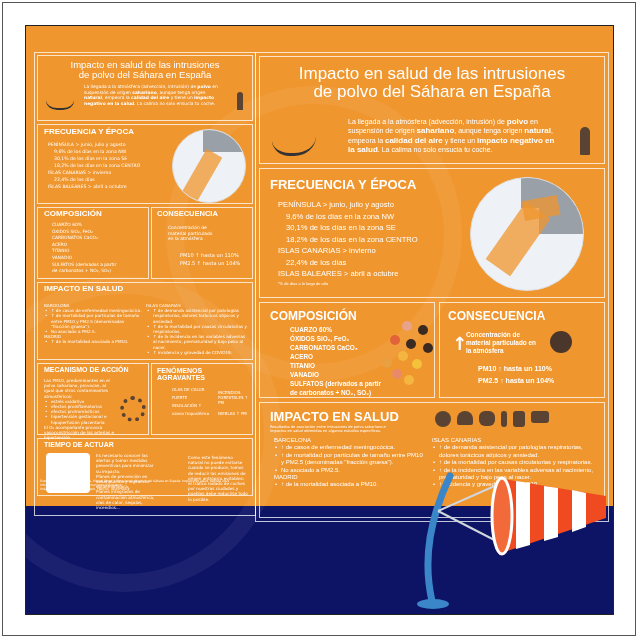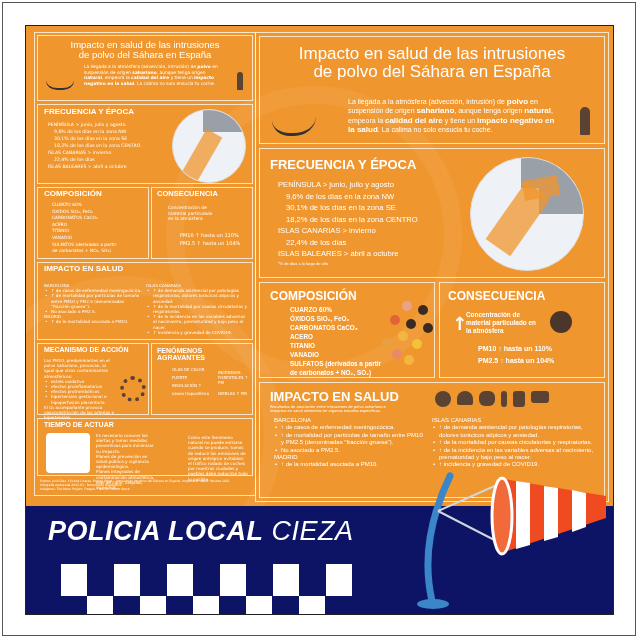--- a/index.html
+++ b/index.html
@@ -4,21 +4,21 @@
 <style>
   html,body{margin:0;padding:0;background:#fff;}
   body{width:640px;height:640px;position:relative;overflow:hidden;font-family:"DejaVu Sans",sans-serif;}
   .frame{position:absolute;left:2px;top:2px;width:634px;height:634px;border:1px solid #555;box-sizing:border-box;background:#fff;}
   .panel{position:absolute;left:25px;top:25px;width:589px;height:590px;background:#0d1466;border:1px solid #222;box-sizing:border-box;overflow:hidden;}
   .orange{position:absolute;left:0;top:0;width:589px;height:480px;background:#f0962e;}
   
   .wm{position:absolute;border-radius:50%;border:18px solid rgba(255,255,255,0.06);}
   
   .left{position:absolute;left:8px;top:6px;width:222px;height:470px;color:#fff;font-size:5px;line-height:6px;}
-  .box{position:absolute;border:1px solid rgba(255,255,255,0.75);box-sizing:border-box;}
+  .box{position:absolute;border:1px solid rgba(255,255,255,0.75);box-sizing:border-box;margin-top:20px;}
   .t-title{font-family:"Liberation Sans",sans-serif;color:#fff;text-align:center;}
   .sec-h{font-family:"Liberation Sans",sans-serif;font-weight:bold;color:#fff;}
   .small{font-size:4.5px;line-height:5.6px;}
   .right{position:absolute;left:229px;top:6px;width:354px;height:470px;color:#fff;}
   .globe{position:absolute;border-radius:50%;background:#eef2f6;overflow:hidden;border:1px solid #ddd;}
   .globe .land{position:absolute;background:#9aa0a8;}
   .globe .dust{position:absolute;background:rgba(240,150,46,0.75);}
   .dot{position:absolute;border-radius:50%;}
   .ico{display:inline-block;background:#5a4332;border-radius:3px;}
   .navy{position:absolute;left:0;top:480px;width:589px;height:110px;background:#0d1466;}
@@ -263,38 +263,20 @@
               <li>↑ de demanda asistencial por patologías respiratorias, dolores torácicos atípicos y ansiedad.</li>
               <li>↑ de la mortalidad por causas circulatorias y respiratorias.</li>
               <li>↑ de la incidencia en las variables adversas al nacimiento, prematuridad y bajo peso al nacer.</li>
               <li>↑ incidencia y gravedad de COVID19.</li>
             </ul>
         </div>
       </div>
     </div>
   </div>
 
-  <div class="navy">
-    <div class="brand">
-      <b>POLICIA LOCAL</b> <span class="thin">CIEZA</span>
-    </div>
-
-    <div class="check" style="left:35px;top:58px;"></div>
-    <div class="check" style="left:61px;top:90px;height:0;"></div>
-    <div class="check" style="left:88px;top:58px;"></div>
-    <div class="check" style="left:141px;top:58px;"></div>
-    <div class="check" style="left:194px;top:58px;"></div>
-    <div class="check" style="left:247px;top:58px;"></div>
-    <div class="check" style="left:300px;top:58px;"></div>
-    <div class="check" style="left:61px;top:90px;"></div>
-    <div class="check" style="left:114px;top:90px;"></div>
-    <div class="check" style="left:167px;top:90px;"></div>
-    <div class="check" style="left:220px;top:90px;"></div>
-    <div class="check" style="left:273px;top:90px;"></div>
-  </div>
 
   <svg style="position:absolute;left:380px;top:440px;" width="215" height="150" viewBox="0 0 215 150">
     <path d="M26 135 C 18 100, 20 60, 44 10" stroke="#3a86c8" stroke-width="7" fill="none" stroke-linecap="round"></path>
     <ellipse cx="27" cy="138" rx="16" ry="5" fill="#3a86c8"></ellipse>
     <line x1="32" y1="45" x2="100" y2="15" stroke="#cfd6dc" stroke-width="2"></line>
     <line x1="32" y1="45" x2="100" y2="80" stroke="#cfd6dc" stroke-width="2"></line>
     <path d="M92 12 L 200 30 L 200 52 L 92 88 Z" fill="#f04a20"></path>
     <path d="M110 15 L124 17 L124 79 L110 83 Z" fill="#ffffff"></path>
     <path d="M138 20 L152 22 L152 71 L138 75 Z" fill="#ffffff"></path>
     <path d="M166 24 L180 27 L180 61 L166 66 Z" fill="#ffffff"></path>

